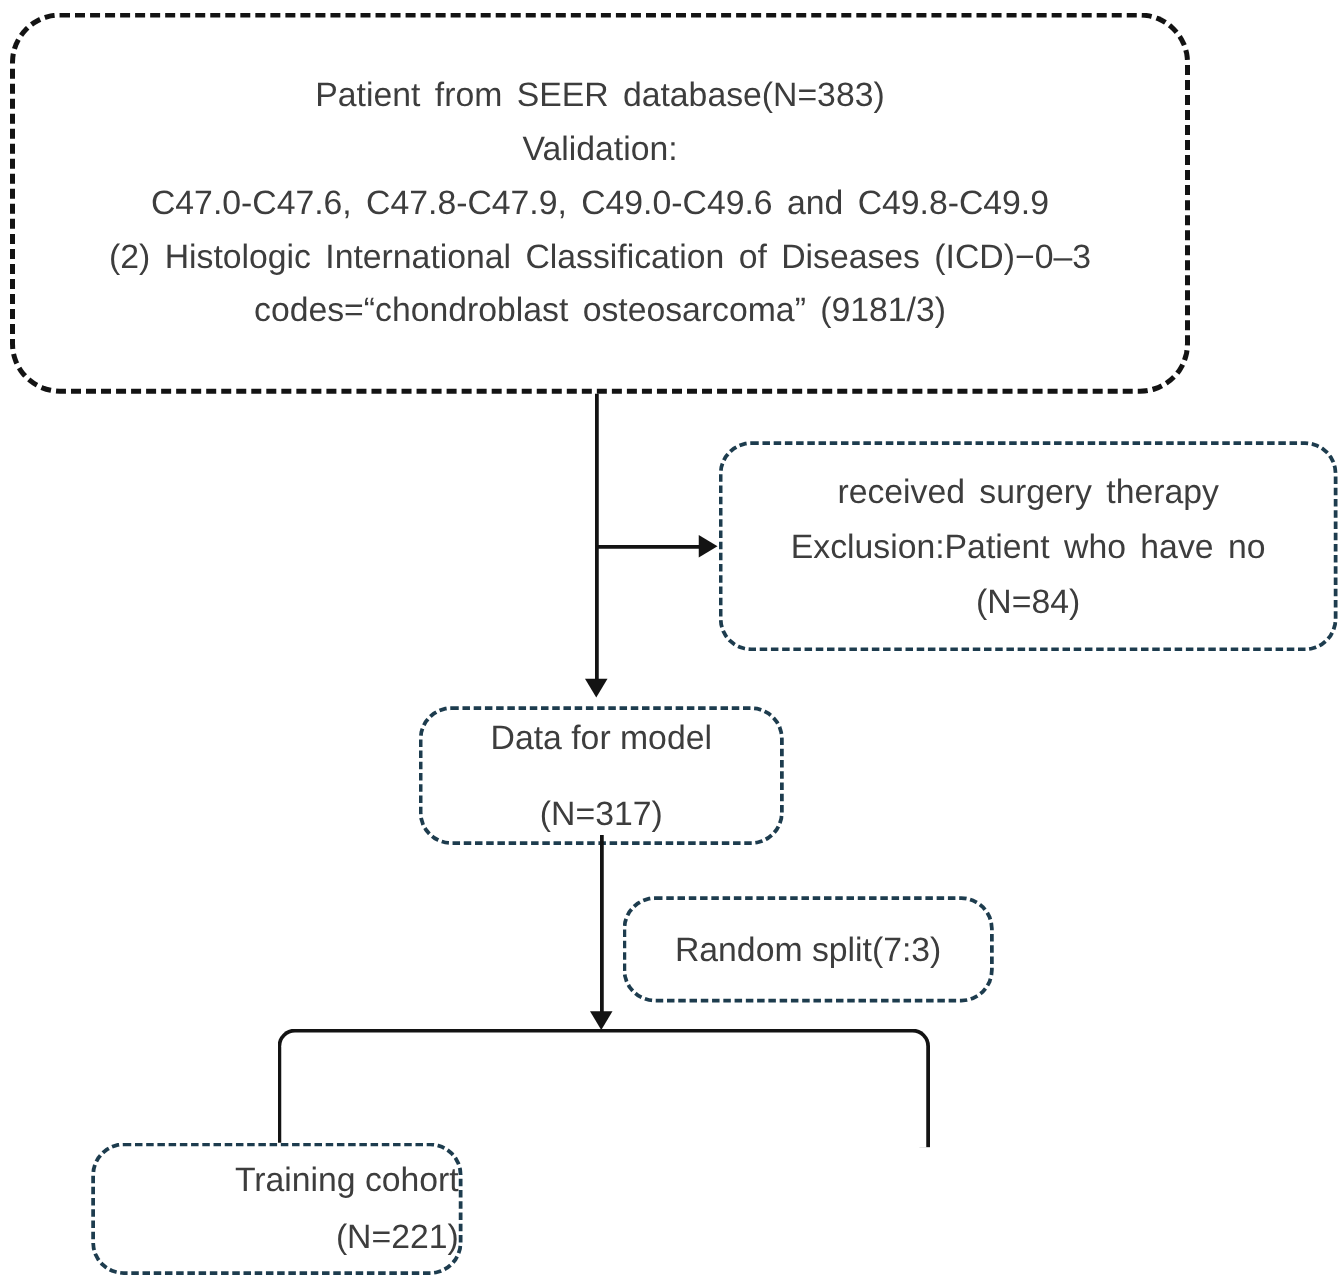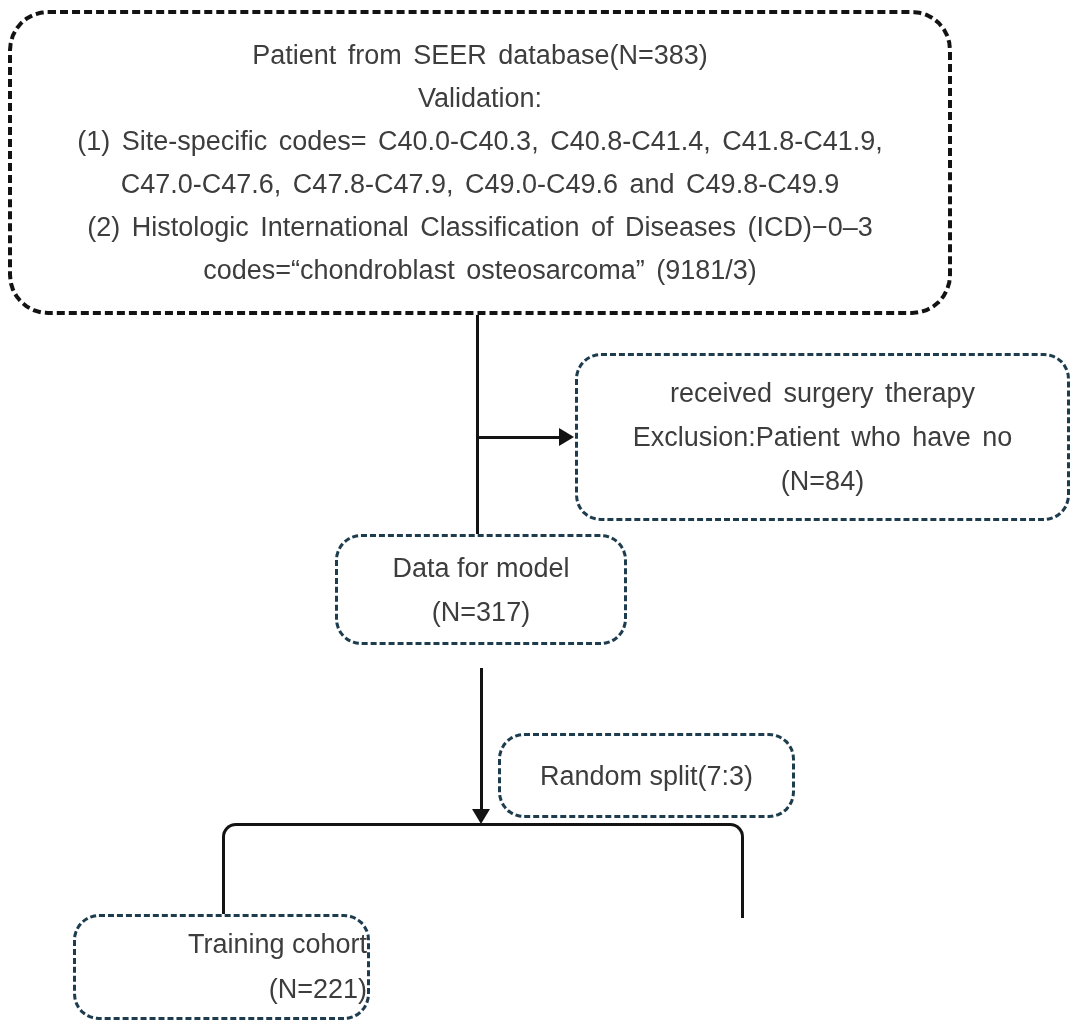--- a/index.html
+++ b/index.html
@@ -46,27 +46,28 @@
     word-spacing: 4px;
   }
   .exclusion-box {
     left: 575px; top: 353px;
     width: 495px; height: 168px;
     font-size: 27px;
     line-height: 44px;
     word-spacing: 4px;
   }
   .model-box {
-    left: 335px; top: 534px;
+    left: 335px; top: 565px;
     width: 292px; height: 111px;
     font-size: 27px;
     line-height: 44px;
+    justify-content: space-between;
   }
   .split-box {
-    left: 498px; top: 733px;
+    left: 498px; top: 717px;
     width: 297px; height: 85px;
     font-size: 27px;
     line-height: 40px;
   }
   .training-box {
     left: 73px; top: 914px;
     width: 297px; height: 106px;
     font-size: 27px;
     line-height: 45px;
     align-items: flex-end;
@@ -114,21 +115,20 @@
   }
 </style>
 </head>
 <body>
 
 <div class="canvas">
 
   <div class="box box-black seer-box">
     <div class="line">Patient from SEER database(N=383)</div>
     <div class="line">Validation:</div>
-    <div class="line">(1) Site-specific codes= C40.0-C40.3, C40.8-C41.4, C41.8-C41.9,</div>
     <div class="line">C47.0-C47.6, C47.8-C47.9, C49.0-C49.6 and C49.8-C49.9</div>
     <div class="line">(2) Histologic International Classification of Diseases (ICD)−0–3</div>
     <div class="line">codes=“chondroblast osteosarcoma” (9181/3)</div>
   </div>
 
   <div class="vline" style="left:476px; top:315px; height:230px;"></div>
   <div class="arrow-down" style="left:468px; top:543px;"></div>
 
   <div class="hline" style="left:477px; top:436px; width:83px;"></div>
   <div class="arrow-right" style="left:559px; top:428px;"></div>

